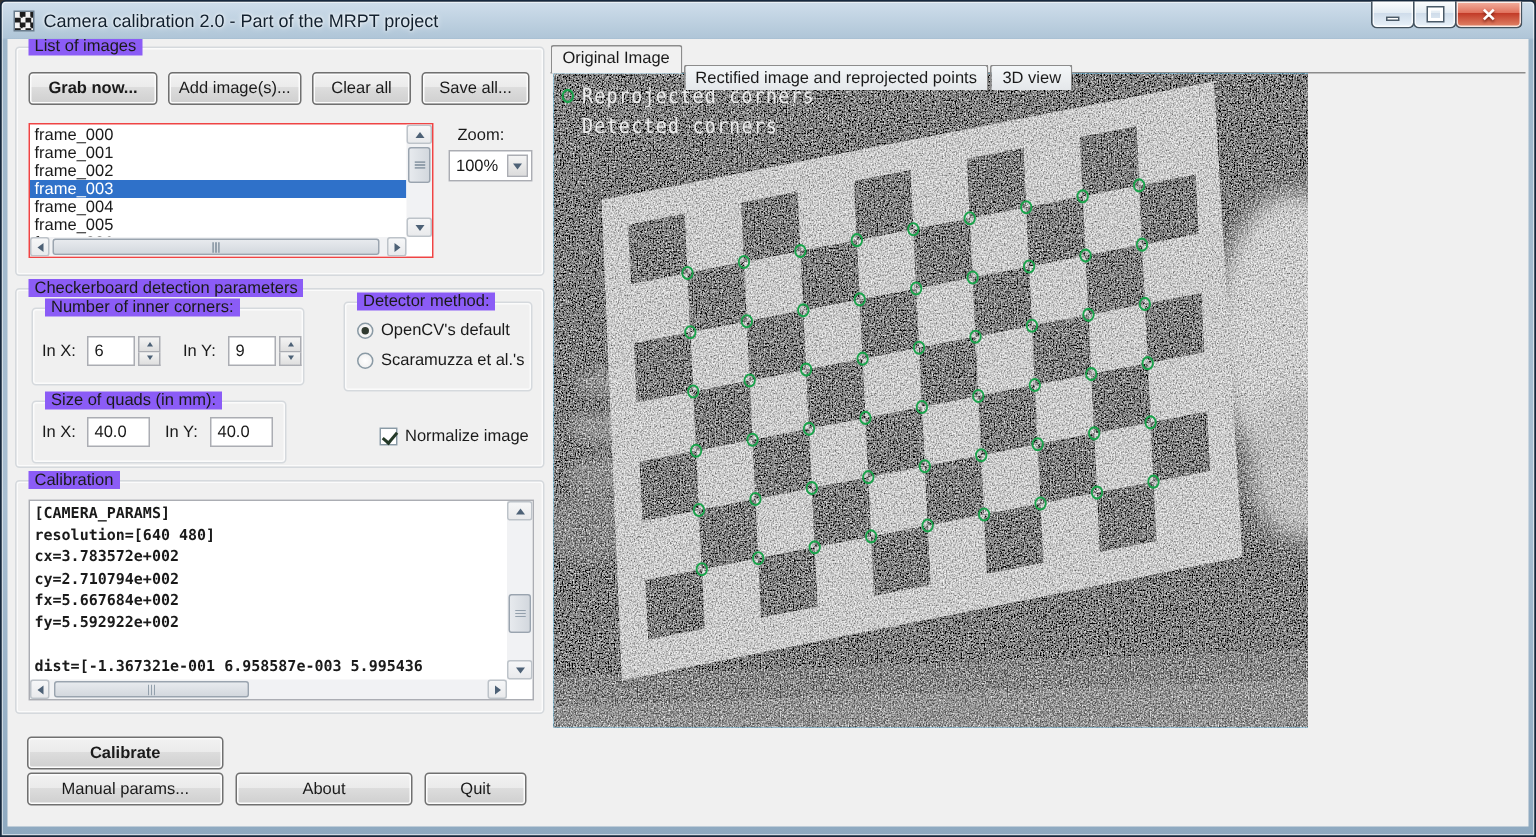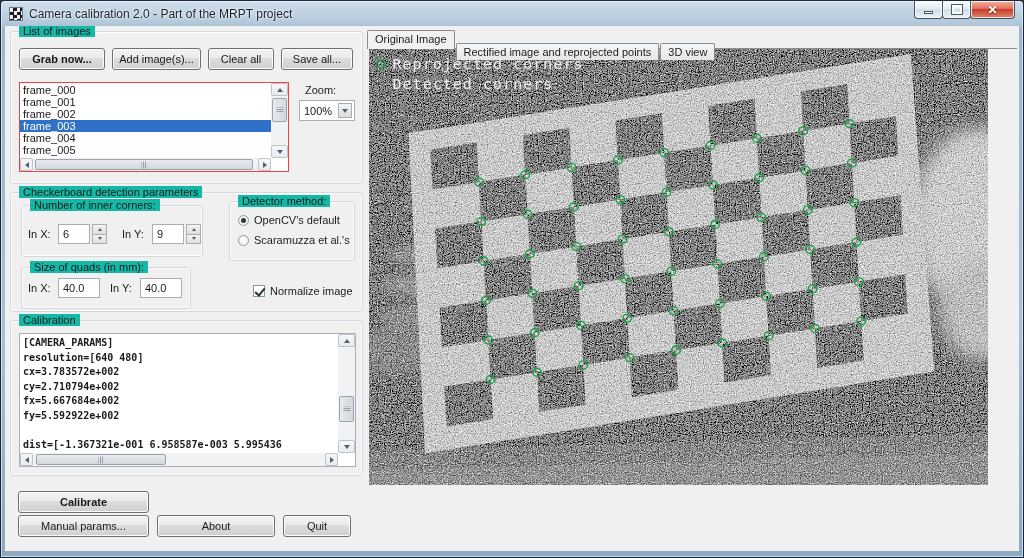--- a/index.html
+++ b/index.html
@@ -22,21 +22,21 @@
     box-shadow:inset 0 0 0 1px rgba(255,255,255,.8);cursor:default;}
   .win-btn.min,.win-btn.max{width:29px;}
   .win-btn.close{width:45px;background:linear-gradient(180deg,#f5b3a2 0,#e0715c 45%,#c23a27 46%,#e2876a 100%);}
   .glyph-min{width:9px;height:3px;background:#fff;border:1px solid #4a5a68;margin-top:5px;}
   .glyph-max{width:10px;height:9px;border:2px solid #fff;outline:1px solid #4a5a68;background:transparent;}
   .glyph-close{color:#fff;font-size:12px;font-weight:bold;line-height:1;text-shadow:0 1px 2px #7c2417;}
   
   .client{position:absolute;left:4px;right:4px;top:25px;bottom:6px;background:#f0f0f0;overflow:hidden;}
   
   .group{position:absolute;border:1px solid #d5d9dd;border-radius:3px;box-shadow:inset 0 0 0 1px #fbfbfb;}
-  .group>.gtitle{position:absolute;top:-7px;left:8px;background:#14b8a6;padding:0 4px;white-space:nowrap;text-align:right;}
+  .group>.gtitle{position:absolute;top:-7px;left:8px;background:#8b5cf6;padding:0 4px;white-space:nowrap;text-align:right;}
   
   .btn{position:absolute;height:22px;border:1px solid #707070;border-radius:3px;
     background:linear-gradient(180deg,#f2f2f2 0,#ebebeb 45%,#dddddd 46%,#cfcfcf 100%);
     box-shadow:inset 0 0 0 1px #fcfcfc;display:flex;align-items:center;justify-content:center;
     font-size:11px;cursor:default;white-space:nowrap;}
   .btn.bold{font-weight:bold;}
   
   .edit{position:absolute;background:#fff;border:1px solid #abadb3;height:20px;
     display:flex;align-items:center;padding:0 4px;}
   .listbox{position:absolute;background:#fff;border:1px solid #ef4444;overflow:hidden;}
@@ -81,21 +81,21 @@
     padding:2px 0 0 3px;white-space:pre;}
   .textbox{position:absolute;background:#fff;border:1px solid #abadb3;overflow:hidden;}
   
   .tabstrip{position:absolute;left:362px;top:4px;right:2px;height:19px;}
   .tabstrip::after{content:"";position:absolute;left:0;right:0;bottom:0;border-bottom:1px solid #8c8c8c;}
   .tab{position:relative;display:inline-block;top:13px;margin-right:1px;padding:2px 7px 2px 7px;
     border:1px solid #8c8c8c;border-bottom:none;border-radius:2px 2px 0 0;z-index:1;
     background:linear-gradient(180deg,#f4f7f9,#e4e7ea);white-space:nowrap;cursor:default;}
   .tab.active{z-index:3;background:#f1f1f1;padding-bottom:4px;top:0px;}
   
-  .photo{position:absolute;left:364px;top:23px;width:619px;height:436px;background:#0ea5e9;}
+  .photo{position:absolute;left:364px;top:23px;width:503px;height:436px;background:#0ea5e9;}
   .photo svg{display:block;width:100%;height:100%;}
   .legend-text{font-family:"DejaVu Sans Mono",monospace;font-size:14px;fill:#ededed;letter-spacing:1px;}
   .label{position:absolute;white-space:nowrap;}
 </style>
 </head>
 <body>
 
 <div id="stage">
   <div class="win-frame">
     <div class="titlebar">

